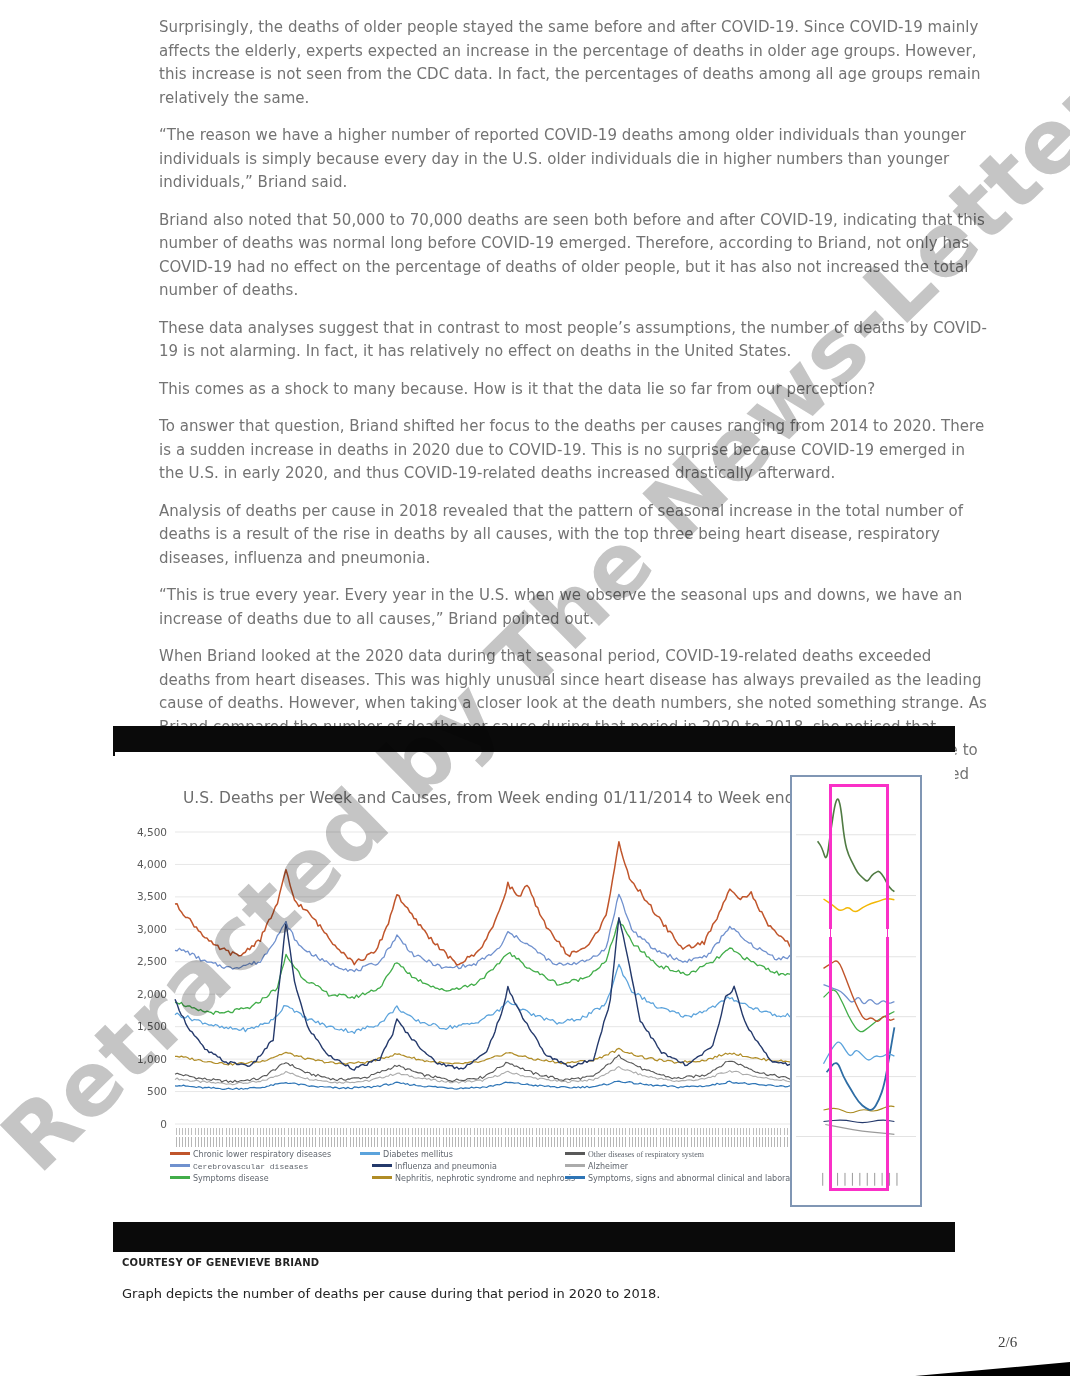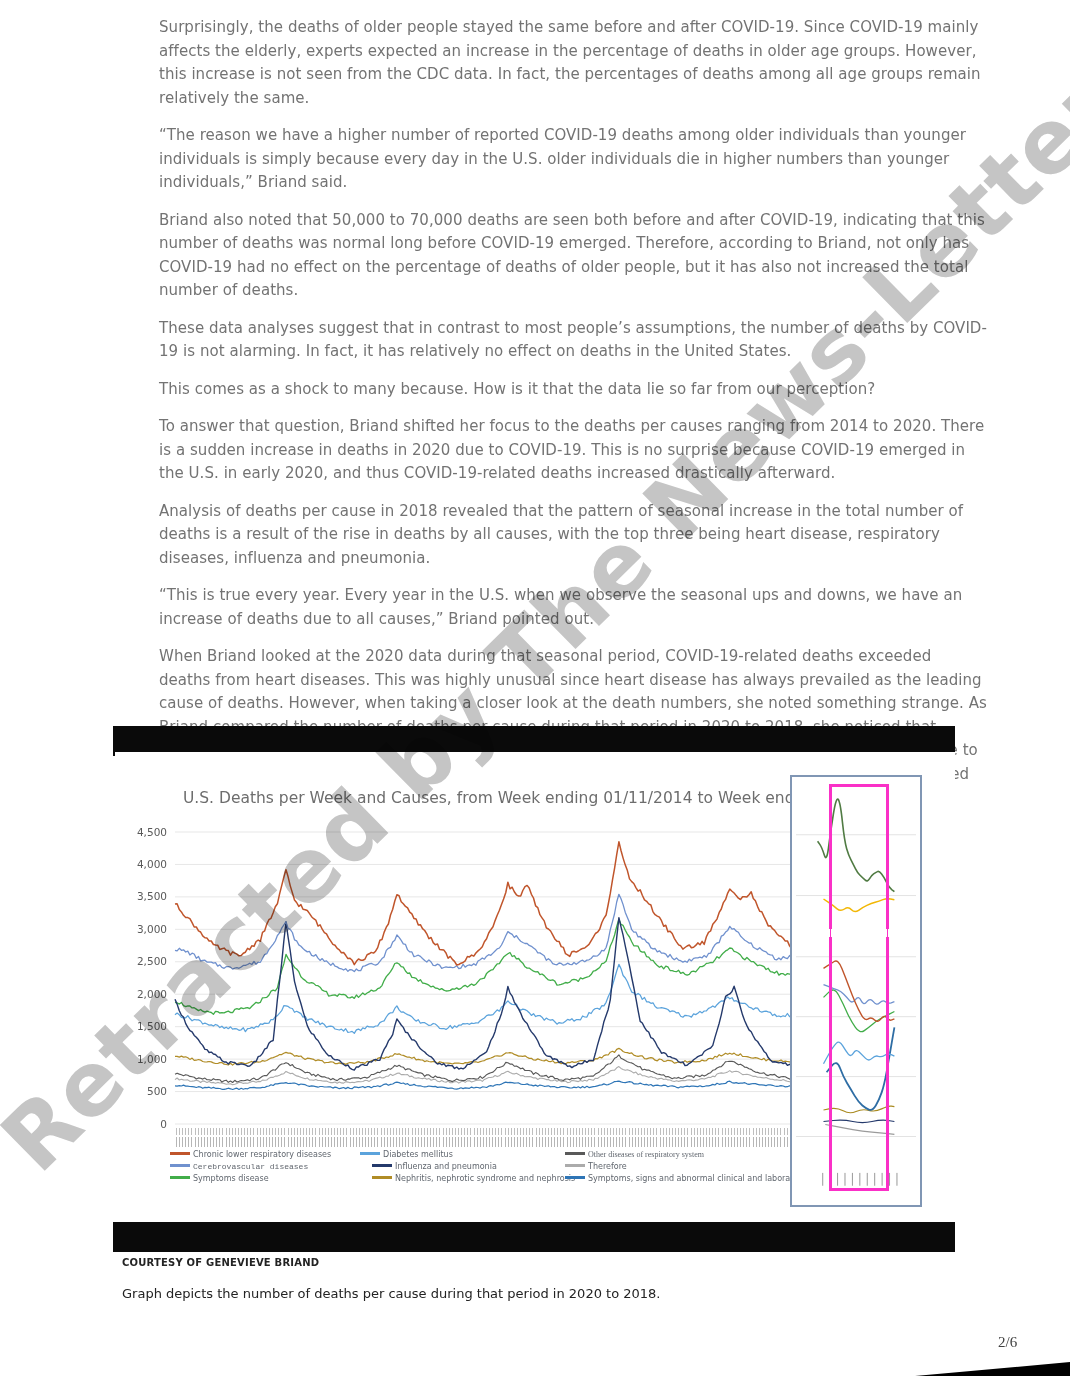--- a/index.html
+++ b/index.html
@@ -100,21 +100,21 @@
   <div id="xtick-band1"></div>
   <div id="xtick-band2"></div>
   <div id="legend">
       <div class="leg-item" style="left: 170px; top: 1150px;"><span class="leg-swatch" style="background: rgb(192, 85, 43);"></span><span>Chronic lower respiratory diseases</span></div>
       <div class="leg-item" style="left: 170px; top: 1162px; font-family: Liberation Mono, monospace;"><span class="leg-swatch" style="background: rgb(112, 145, 206);"></span><span>Cerebrovascular diseases</span></div>
       <div class="leg-item" style="left: 170px; top: 1174px;"><span class="leg-swatch" style="background: rgb(65, 173, 73);"></span><span>Symptoms disease</span></div>
       <div class="leg-item" style="left: 360px; top: 1150px;"><span class="leg-swatch" style="background: rgb(91, 163, 220);"></span><span>Diabetes mellitus</span></div>
       <div class="leg-item" style="left: 372px; top: 1162px;"><span class="leg-swatch" style="background: rgb(36, 57, 107);"></span><span>Influenza and pneumonia</span></div>
       <div class="leg-item" style="left: 372px; top: 1174px;"><span class="leg-swatch" style="background: rgb(176, 140, 38);"></span><span>Nephritis, nephrotic syndrome and nephrosis</span></div>
       <div class="leg-item" style="left: 565px; top: 1150px; font-family: Liberation Serif, serif;"><span class="leg-swatch" style="background: rgb(89, 89, 89);"></span><span>Other diseases of respiratory system</span></div>
-      <div class="leg-item" style="left: 565px; top: 1162px;"><span class="leg-swatch" style="background: rgb(171, 171, 171);"></span><span>Therefore</span></div>
+      <div class="leg-item" style="left: 565px; top: 1162px;"><span class="leg-swatch" style="background: rgb(171, 171, 171);"></span><span>Alzheimer</span></div>
       <div class="leg-item" style="left: 565px; top: 1174px;"><span class="leg-swatch" style="background: rgb(46, 117, 182);"></span><span>Symptoms, signs and abnormal clinical and laborator</span></div>
     </div>
 
   <div id="inset-panel">
     <svg id="inset-svg" width="128" height="428">
         <line x1="4" y1="57.78" x2="124" y2="57.78" stroke="#e3e3e3" stroke-width="1"></line>
         <line x1="4" y1="118.55600000000001" x2="124" y2="118.55600000000001" stroke="#e3e3e3" stroke-width="1"></line>
         <line x1="4" y1="179.76" x2="124" y2="179.76" stroke="#e3e3e3" stroke-width="1"></line>
         <line x1="4" y1="239.68000000000004" x2="124" y2="239.68000000000004" stroke="#e3e3e3" stroke-width="1"></line>
         <line x1="4" y1="299.59999999999997" x2="124" y2="299.59999999999997" stroke="#e3e3e3" stroke-width="1"></line>

